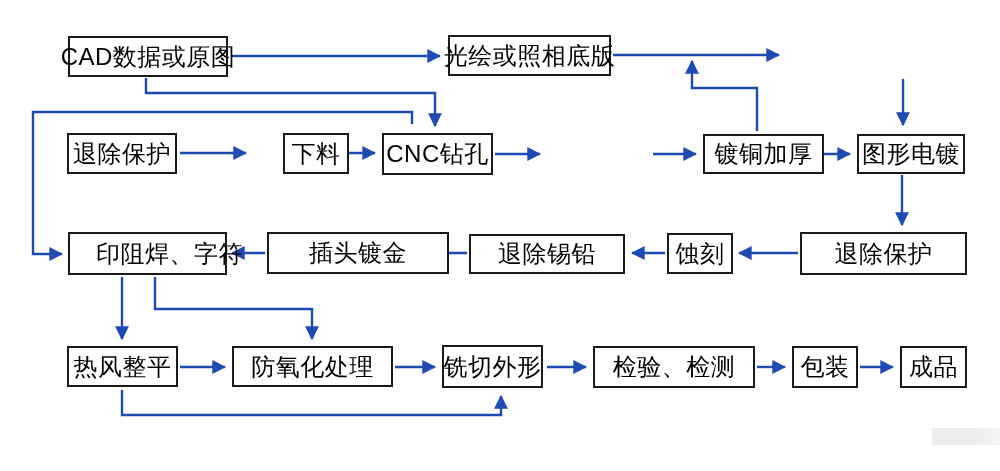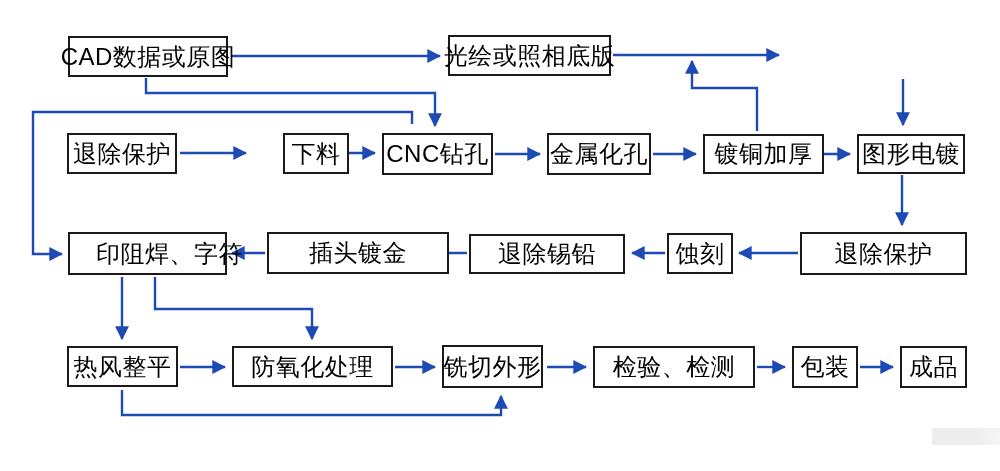--- a/index.html
+++ b/index.html
@@ -80,21 +80,20 @@
     <path class="connector" d="M860,367 H893"></path>
     <path class="connector" d="M122,390 V415 H501 V396"></path>
   </svg>
 
   <div class="node" style="left:68px;  top:36px;  width:160px; height:41px;">CAD数据或原图</div>
   <div class="node" style="left:448px; top:35px;  width:163px; height:41px;text-align:center;">光绘或照相底版</div>
 
   <div class="node" style="left:67px;  top:133px; width:110px; height:41px;">退除保护</div>
   <div class="node" style="left:253px; top:133px; width:66px;  height:41px;margin-left:30px;">下料</div>
   <div class="node" style="left:382px; top:133px; width:111px; height:42px;">CNC钻孔</div>
-  <div class="node" style="left:547px; top:133px; width:104px; height:42px;">金属化孔</div>
   <div class="node" style="left:703px; top:134px; width:121px; height:40px;">镀铜加厚</div>
   <div class="node" style="left:857px; top:134px; width:108px; height:40px;">图形电镀</div>
 
   <div class="node" style="left:68px;  top:232px; width:159px; height:43px;padding-left:44px;">印阻焊、字符</div>
   <div class="node" style="left:267px; top:232px; width:182px; height:42px;">插头镀金</div>
   <div class="node" style="left:469px; top:234px; width:156px; height:40px;text-align:center;">退除锡铅</div>
   <div class="node" style="left:667px; top:233px; width:66px;  height:41px;">蚀刻</div>
   <div class="node" style="left:800px; top:232px; width:167px; height:43px;">退除保护</div>
 
   <div class="node" style="left:67px;  top:346px; width:111px; height:41px;">热风整平</div>

